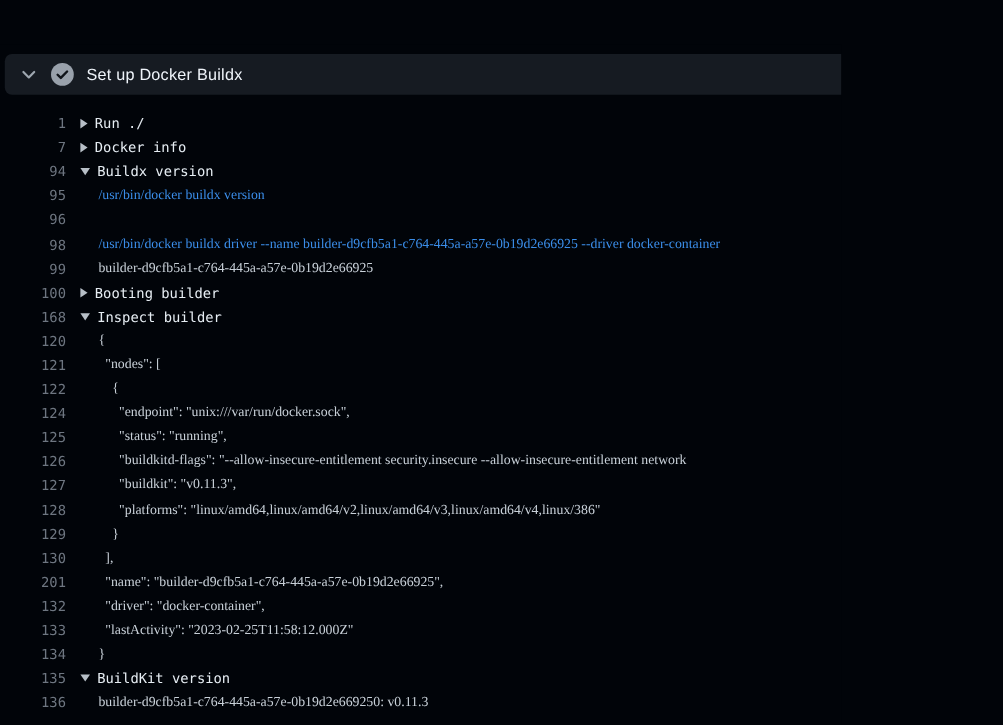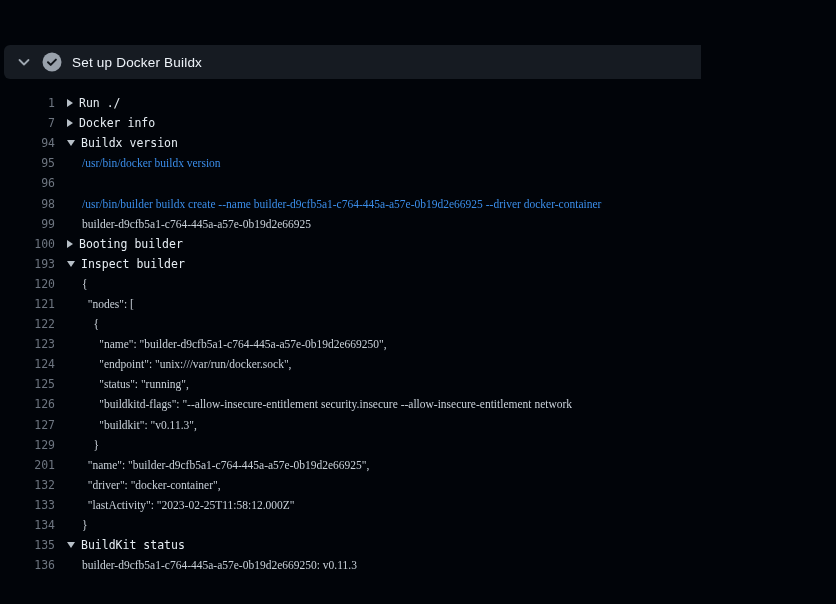--- a/index.html
+++ b/index.html
@@ -93,75 +93,79 @@
       </div>
       <div class="row">
         <span class="num">95</span>
         <span class="line command">/usr/bin/docker buildx version</span>
       </div>
       <div class="row">
         <span class="num">96</span>
       </div>
       <div class="row">
         <span class="num">98</span>
-        <span class="line command">/usr/bin/builder buildx create --name builder-d9cfb5a1-c764-445a-a57e-0b19d2e66925 --driver docker-container</span>
+        <span class="line command">/usr/bin/docker buildx driver --name builder-d9cfb5a1-c764-445a-a57e-0b19d2e66925 --driver docker-container</span>
       </div>
       <div class="row">
         <span class="num">99</span>
         <span class="line output">builder-d9cfb5a1-c764-445a-a57e-0b19d2e66925</span>
       </div>
       <div class="row">
         <span class="num">100</span>
         <span class="group-line">
           <span class="caret caret-right"></span>
           <span class="group-title">Booting builder</span>
         </span>
       </div>
       <div class="row">
-        <span class="num">193</span>
+        <span class="num">168</span>
         <span class="group-line">
           <span class="caret caret-down"></span>
           <span class="group-title">Inspect builder</span>
         </span>
       </div>
       <div class="row">
         <span class="num">120</span>
         <span class="line output">{</span>
       </div>
       <div class="row">
         <span class="num">121</span>
         <span class="line output">  "nodes": [</span>
       </div>
       <div class="row">
         <span class="num">122</span>
         <span class="line output">    {</span>
       </div>
       <div class="row">
-        <span class="num">123</span>
-        <span class="line output">      "name": "builder-d9cfb5a1-c764-445a-a57e-0b19d2e669250",</span>
-      </div>
-      <div class="row">
         <span class="num">124</span>
         <span class="line output">      "endpoint": "unix:///var/run/docker.sock",</span>
       </div>
       <div class="row">
         <span class="num">125</span>
         <span class="line output">      "status": "running",</span>
       </div>
       <div class="row">
         <span class="num">126</span>
         <span class="line output">      "buildkitd-flags": "--allow-insecure-entitlement security.insecure --allow-insecure-entitlement network</span>
       </div>
       <div class="row">
         <span class="num">127</span>
         <span class="line output">      "buildkit": "v0.11.3",</span>
       </div>
       <div class="row">
+        <span class="num">128</span>
+        <span class="line output">      "platforms": "linux/amd64,linux/amd64/v2,linux/amd64/v3,linux/amd64/v4,linux/386"</span>
+      </div>
+      <div class="row">
         <span class="num">129</span>
         <span class="line output">    }</span>
+      </div>
+      <div class="row">
+        <span class="num">130</span>
+        <span class="line output">  ],</span>
       </div>
       <div class="row">
         <span class="num">201</span>
         <span class="line output">  "name": "builder-d9cfb5a1-c764-445a-a57e-0b19d2e66925",</span>
       </div>
       <div class="row">
         <span class="num">132</span>
         <span class="line output">  "driver": "docker-container",</span>
       </div>
       <div class="row">
@@ -169,21 +173,21 @@
         <span class="line output">  "lastActivity": "2023-02-25T11:58:12.000Z"</span>
       </div>
       <div class="row">
         <span class="num">134</span>
         <span class="line output">}</span>
       </div>
       <div class="row">
         <span class="num">135</span>
         <span class="group-line">
           <span class="caret caret-down"></span>
-          <span class="group-title">BuildKit status</span>
+          <span class="group-title">BuildKit version</span>
         </span>
       </div>
       <div class="row">
         <span class="num">136</span>
         <span class="line output">builder-d9cfb5a1-c764-445a-a57e-0b19d2e669250: v0.11.3</span>
       </div>
     </div>
 </div>
 
 </body></html>

